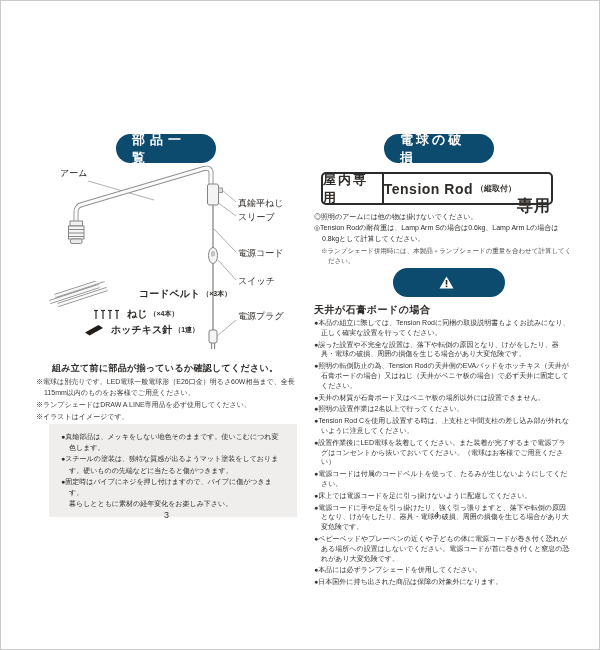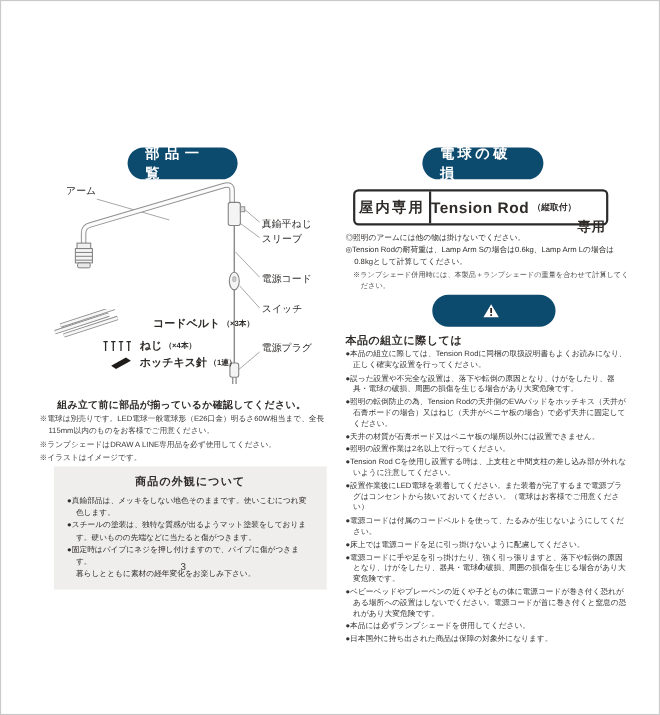--- a/index.html
+++ b/index.html
@@ -64,21 +64,21 @@
     width:90px; display:flex; align-items:center; justify-content:center;
     font-weight:bold; font-size:13px; letter-spacing:2px;
     border-right:2px solid #2b2b2b;
   }
   .usage-right {
     flex:1; display:flex; align-items:center; justify-content:center;
     font-weight:bold; white-space:nowrap;
   }
   .usage-en { font-size:14px; letter-spacing:0.5px; }
   .usage-paren { font-size:8px; margin:0 1px 0 3px; }
-  .usage-suffix { font-size:12px; letter-spacing:1px;margin-top:36px; }
+  .usage-suffix { font-size:16px; letter-spacing:1px;margin-top:36px; }
 
   .setup-note { font-size:7px; line-height:1.6; padding-left:8px; text-indent:-8px; }
   .setup-subnote { font-size:6.5px; line-height:1.6; padding-left:14px; text-indent:-7px; color:#4a4a4a; margin-top:1px; }
 
   .caution-heading { position:absolute; font-weight:bold; font-size:10px; letter-spacing:0.5px; }
   .caution-list { position:absolute; }
   .caution-item { font-size:7px; line-height:1.4; padding-left:7px; text-indent:-7px; margin-bottom:2px; color:#333; }
 </style>
 </head>
 <body>
@@ -166,38 +166,37 @@
       <line x1="15" y1="1.5" x2="19" y2="1.5"></line>
         <line x1="17" y1="1.5" x2="17" y2="10"></line>
       <line x1="22" y1="1.5" x2="26" y2="1.5"></line>
         <line x1="24" y1="1.5" x2="24" y2="10"></line>
     </g>
   </svg>
   <span class="part-name" style="margin-left:7px;">ねじ</span>
   <span class="part-qty">（×4本）</span>
 </div>
 
-<div class="part-row" style="left:100px; top:322px;">
+<div class="part-row" style="left:84px; top:322px;">
   <svg width="19" height="14" viewBox="0 0 19 14">
     <polygon points="0,9.5 13.5,2 18,5 4.5,12.5" fill="#1f1c1a"></polygon>
   </svg>
   <span class="part-name" style="margin-left:7px;">ホッチキス針</span>
   <span class="part-qty">（1連）</span>
 </div>
 
 <div class="check-line" style="left:35px; top:361px;">組み立て前に部品が揃っているか確認してください。</div>
 
 <div class="abs" style="left:35px; top:376px; width:262px;">
   <div class="note">※電球は別売りです。LED電球一般電球形（E26口金）明るさ60W相当まで、全長115mm以内のものをお客様でご用意ください。</div>
   <div class="note">※ランプシェードはDRAW A LINE専用品を必ず使用してください。</div>
   <div class="note">※イラストはイメージです。</div>
 </div>
 
 <div class="appearance-box" style="left:48px; top:423px; width:248px;">
-  <div class="appearance-title">商品の外観について</div>
   <div class="appearance-item">●真鍮部品は、メッキをしない地色そのままです。使いこむにつれ変色します。</div>
   <div class="appearance-item">●スチールの塗装は、独特な質感が出るようマット塗装をしております。硬いものの先端などに当たると傷がつきます。</div>
   <div class="appearance-item">●固定時はパイプにネジを押し付けますので、パイプに傷がつきます。</div>
   <div class="appearance-footer">暮らしとともに素材の経年変化をお楽しみ下さい。</div>
 </div>
 
 <div class="page-num" style="left:163px; top:509px;">3</div>
 
 <div class="badge" style="left:383px; top:133px; width:110px; letter-spacing:3px;">
   <span>電球の破損</span>
@@ -221,21 +220,21 @@
 <div class="badge" style="left:392px; top:267px; width:112px; letter-spacing:3px;">
   <span class="warn">
     <svg width="15" height="13" viewBox="0 0 15 13">
       <polygon points="7.5,0.5 14.5,12.5 0.5,12.5" fill="#ffffff"></polygon>
       <rect x="6.7" y="4" width="1.6" height="4.6" fill="#2b2320"></rect>
       <rect x="6.7" y="9.6" width="1.6" height="1.6" fill="#2b2320"></rect>
     </svg>
   </span>
 </div>
 
-<div class="caution-heading" style="left:313px; top:302px;">本品の組立に際しては</div>
+<div class="caution-heading" style="left:313px; top:302px;">天井が石膏ボードの場合</div>
 
 <div class="caution-list" style="left:313px; top:317px; width:258px;">
   <div class="caution-item">●本品の組立に際しては、Tension Rodに同梱の取扱説明書もよくお読みになり、正しく確実な設置を行ってください。</div>
   <div class="caution-item">●誤った設置や不完全な設置は、落下や転倒の原因となり、けがをしたり、器具・電球の破損、周囲の損傷を生じる場合があり大変危険です。</div>
   <div class="caution-item">●照明の転倒防止の為、Tension Rodの天井側のEVAパッドをホッチキス（天井が石膏ボードの場合）又はねじ（天井がベニヤ板の場合）で必ず天井に固定してください。</div>
   <div class="caution-item">●天井の材質が石膏ボード又はベニヤ板の場所以外には設置できません。</div>
   <div class="caution-item">●照明の設置作業は2名以上で行ってください。</div>
   <div class="caution-item">●Tension Rod Cを使用し設置する時は、上支柱と中間支柱の差し込み部が外れないように注意してください。</div>
   <div class="caution-item">●設置作業後にLED電球を装着してください。また装着が完了するまで電源プラグはコンセントから抜いておいてください。（電球はお客様でご用意ください）</div>
   <div class="caution-item">●電源コードは付属のコードベルトを使って、たるみが生じないようにしてください。</div>

